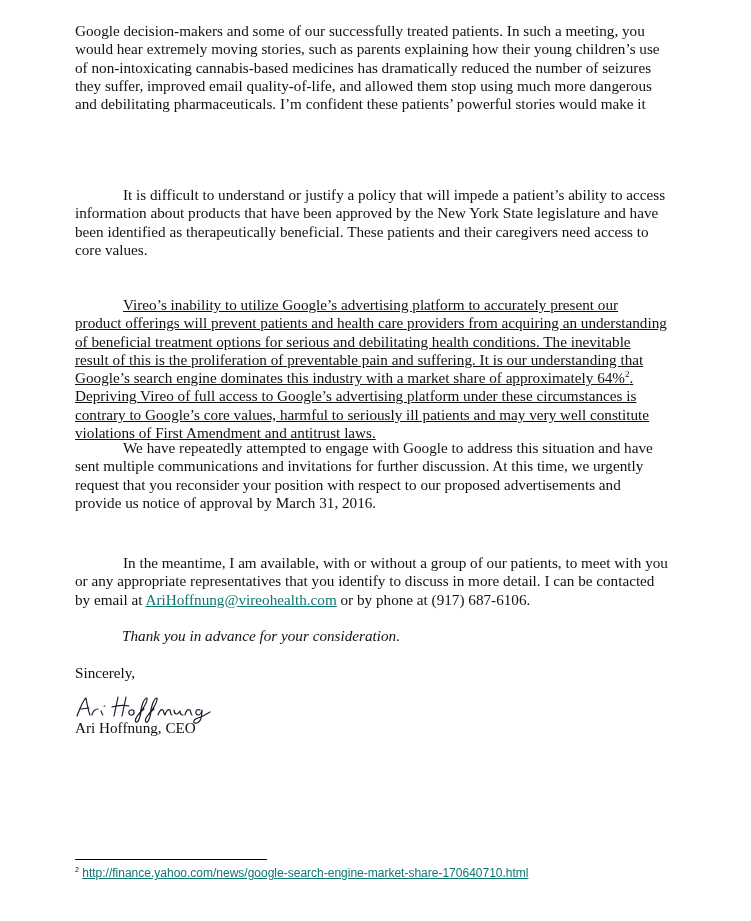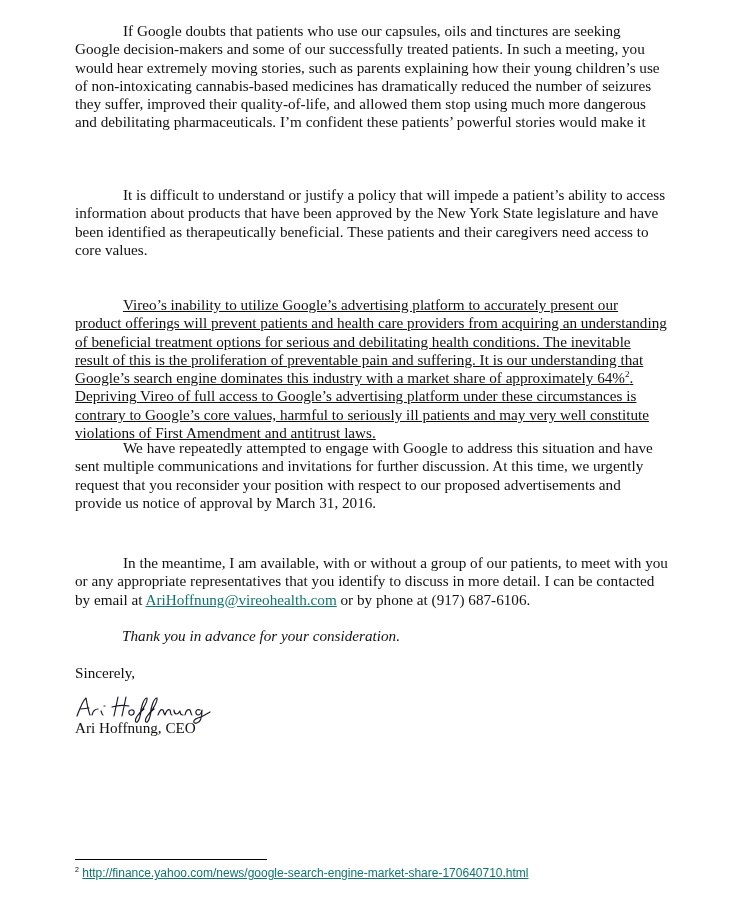--- a/index.html
+++ b/index.html
@@ -32,25 +32,24 @@
     font-family: "Liberation Sans", sans-serif; font-size: 12px; line-height: 15px;
   }
   .footnote sup { font-size: 7px; vertical-align: 5px; }
 </style>
 </head>
 <body>
 
 <div class="page">
 
   <p class="para indent" style="top:22px;">
-    <span class="line">If Google doubts that patients who use our capsules, oils and tinctures are seeking</span>
     <span class="line" style="text-indent:0">Google decision-makers and some of our successfully treated patients.  In such a meeting, you</span>
     <span class="line" style="text-indent:0">would hear extremely moving stories, such as parents explaining how their young children’s use</span>
     <span class="line" style="text-indent:0">of non-intoxicating cannabis-based medicines has dramatically reduced the number of seizures</span>
-    <span class="line" style="text-indent:0">they suffer, improved their quality-of-life, and allowed them stop using much more dangerous</span>
+    <span class="line" style="text-indent:0">they suffer, improved email quality-of-life, and allowed them stop using much more dangerous</span>
     <span class="line" style="text-indent:0">and debilitating pharmaceuticals. I’m confident these patients’ powerful stories would make it</span>
   </p>
 
   <p class="para indent" style="top:186px;">
     <span class="line">It is difficult to understand or justify a policy that will impede a patient’s ability to access</span>
     <span class="line" style="text-indent:0">information about products that have been approved by the New York State legislature and have</span>
     <span class="line" style="text-indent:0">been identified as therapeutically beneficial. These patients and their caregivers need access to</span>
     <span class="line" style="text-indent:0">core values.</span>
   </p>
 

